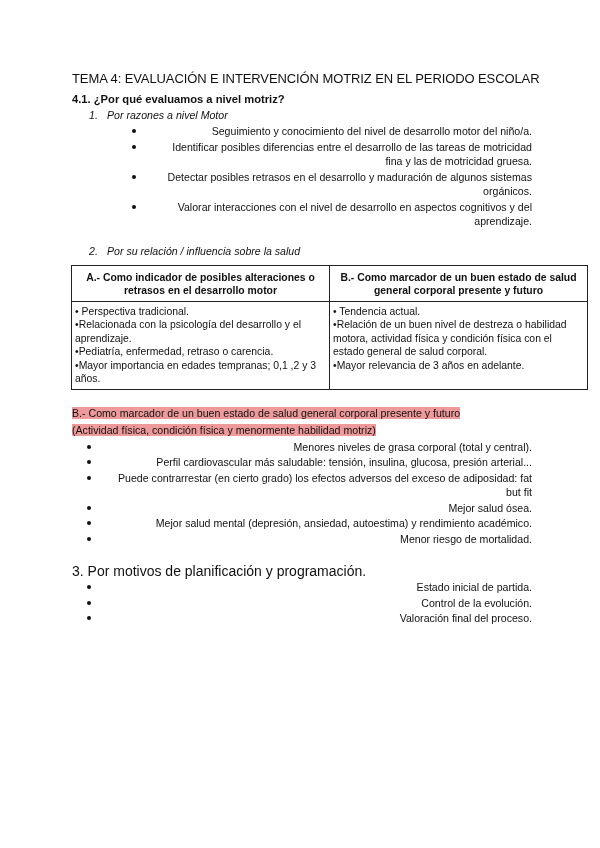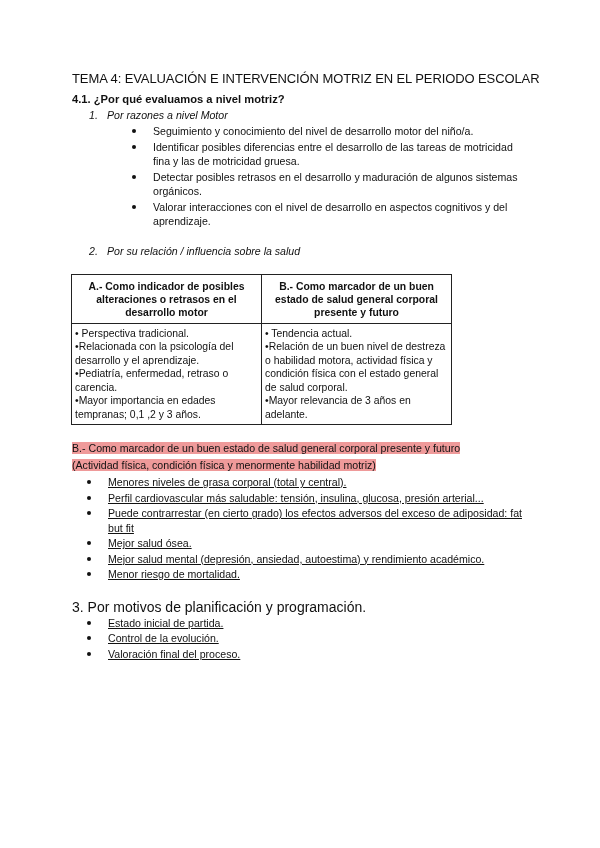--- a/index.html
+++ b/index.html
@@ -43,46 +43,47 @@
       font-style: italic;
     }
     .num-item .n {
       display: inline-block;
       width: 18px;
     }
     ul.bullets {
       list-style: none;
       margin: 2px 0 0 0;
       padding: 0;
+      text-align: right;
     }
     ul.bullets li {
       position: relative;
       font-size: 10.6px;
       line-height: 14.5px;
       margin-bottom: 1px;
     }
     ul.bullets li .dot {
       position: absolute;
       top: 5px;
       width: 4px;
       height: 4px;
       border-radius: 50%;
       background: #111;
     }
     .lvl1 li { padding-left: 81px; }
     .lvl1 li .dot { left: 60px; }
-    .lvl-b li { padding-left: 36px; text-decoration: underline; }
+    .lvl-b li { padding-left: 36px; }
     .lvl-b li .dot { left: 15px; }
 
     .gap-16 { height: 14px; }
 
     table.cmp {
       border-collapse: collapse;
-      width: 381px;
-      margin-top: 16px;
+      width: 517px;
+      margin-top: 7px;
       margin-left: -1px;
     }
     table.cmp td {
       border: 1.3px solid #222;
       vertical-align: top;
       width: 50%;
       font-size: 10.4px;
       line-height: 13.5px;
       padding: 3px 3px 3px 3px;
     }

